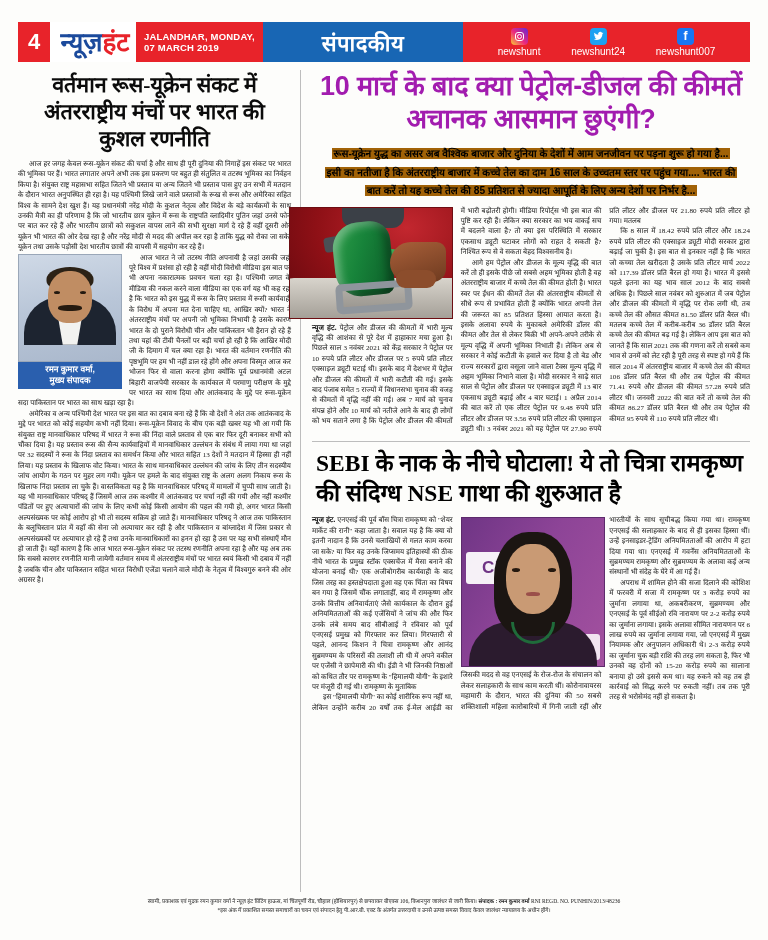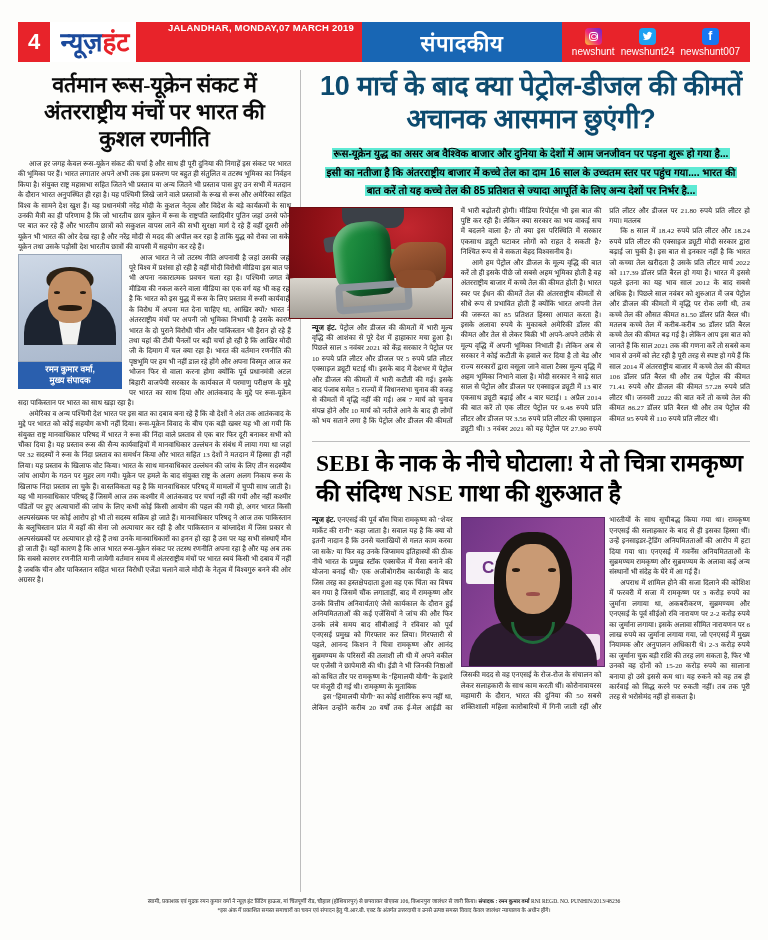--- a/index.html
+++ b/index.html
@@ -51,24 +51,23 @@
     white-space: nowrap;
   }
   .brand-a { color: #1b4a9c; }
   .brand-b { color: #e8232a; }
   .dateline {
     color: #ffffff;
     font-family: "Liberation Sans", sans-serif;
     font-weight: bold;
     font-size: 9.5px;
     line-height: 11.5px;
-    display: flex; justify-content: center;
+    display: flex; flex-direction: column; justify-content: center;
     padding: 0 8px;
     letter-spacing: .2px;
-    margin-left: 24px;
   }
   .section-band {
     background: #1866b4;
     flex: 0 0 200px;
     display: flex; align-items: center; justify-content: center;
   }
   .section-band span {
     color: #ffffff;
     font-family: "Liberation Sans", sans-serif;
     font-weight: bold;
@@ -136,29 +135,29 @@
     text-align: center;
     color: #0b0b0b;
     padding: 2px 2px 6px 2px;
   }
   h1.hl-main {
     font-family: "Liberation Sans", sans-serif;
     font-weight: bold;
     font-size: 27px;
     line-height: 33px;
     text-align: center;
-    color: #0c4a6e;
+    color: #a21caf;
     letter-spacing: -.2px;
   }
   .subhead-box {
     margin: 7px 0 7px 0;
     text-align: center;
   }
   .subhead-box span {
-    background: #5eead4;
+    background: #a16207;
     color: #000;
     font-family: "Liberation Sans", sans-serif;
     font-weight: bold;
     font-size: 10.2px;
     line-height: 15.5px;
     box-decoration-break: clone;
     -webkit-box-decoration-break: clone;
     padding: 0 2px;
   }
   h1.hl-sebi {

